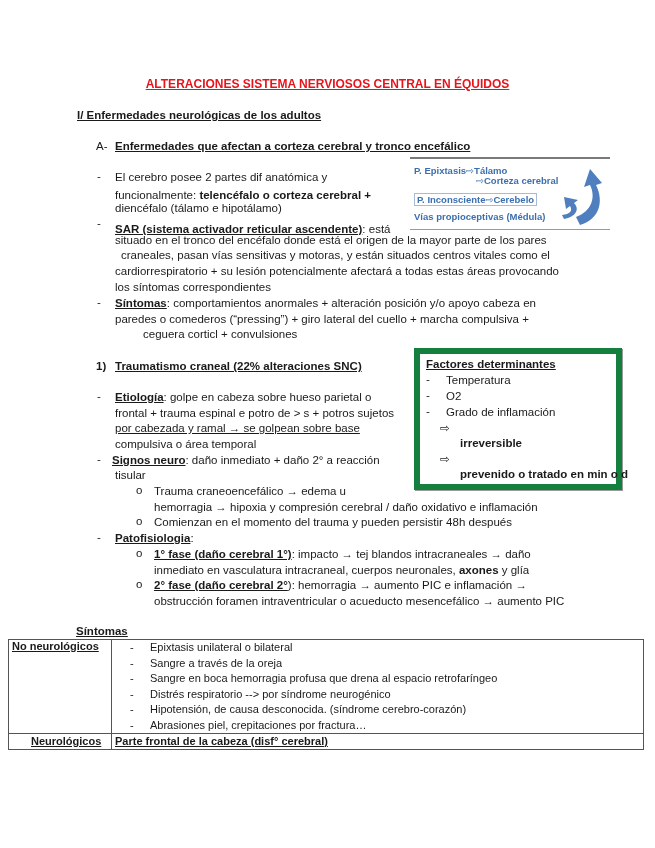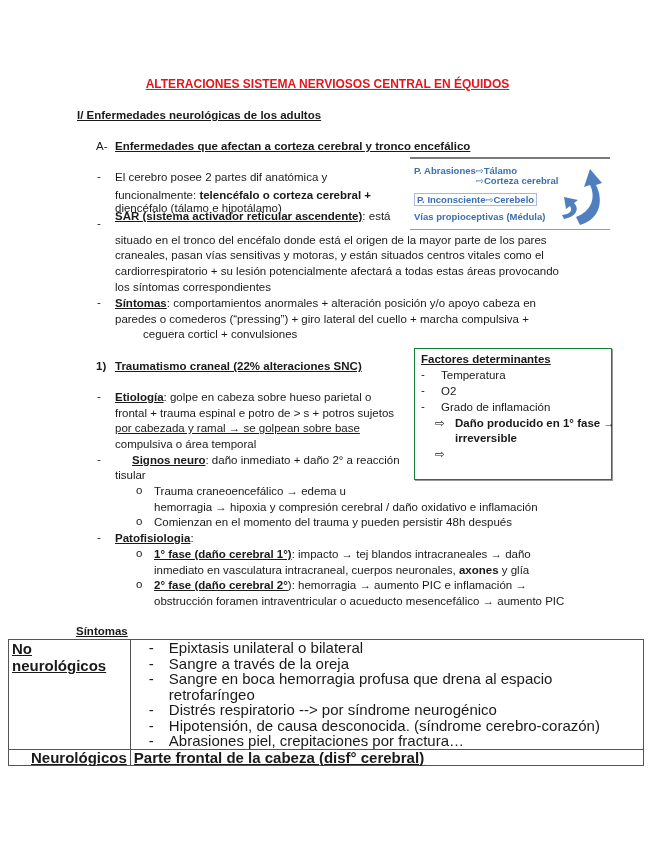--- a/index.html
+++ b/index.html
@@ -11,24 +11,24 @@
   .title { left:0; width:655px; top:77px; text-align:center; color:#e8141c;
            font-weight:bold; font-size:12px; text-decoration:underline; }
   .line { position:absolute; white-space:nowrap; line-height:15.5px; }
   .dash { position:absolute; }
   .bullet-o { position:absolute; }
   .diagram { position:absolute; left:410px; top:157px; width:200px; height:70px;
              border-top:2px solid #7a7a7a; border-bottom:1px solid #9a9a9a; }
   .diagram .t { position:absolute; color:#3c6fb0; font-weight:bold; font-size:9.5px; white-space:nowrap; }
   .diagram .boxed { border:1px solid #a9b9d6; padding:0 2px; }
   .factors { position:absolute; left:414px; top:348px; width:196px; height:130px;
-             border:1px solid #15803d; box-shadow:1px 1px 0 #999; }
+             border:6px solid #15803d; box-shadow:1px 1px 0 #999; }
   .factors .line { left:6px; }
   table.sym { position:absolute; left:8px; top:639px; width:636px; border-collapse:collapse;
-              font-size:15px; }
+              font-size:11px; }
   table.sym td { border:1px solid #555; vertical-align:top; padding:0 3px; }
   table.sym ul { margin:0; padding:0; list-style:none; }
   table.sym li { line-height:15.5px; position:relative; padding-left:35px; }
   table.sym li:before { content:"-"; position:absolute; left:15px; }
 </style>
 </head>
 <body>
 
 <div class="abs title">ALTERACIONES SISTEMA NERVIOSOS CENTRAL EN ÉQUIDOS</div>
 
@@ -36,53 +36,53 @@
 
 <div class="line" style="left:96px; top:139px;">A-</div>
 <div class="line b u" style="left:115px; top:139px;">Enfermedades que afectan a corteza cerebral y tronco encefálico</div>
 
 <div class="dash" style="left:97px; top:170px;">-</div>
 <div class="line" style="left:115px; top:170px;">El cerebro posee 2 partes dif anatómica y</div>
 <div class="line" style="left:115px; top:188px;"><span>funcionalmente: </span><span class="b">telencéfalo o corteza cerebral +</span></div>
 <div class="line" style="left:115px; top:201px;">diencéfalo (tálamo e hipotálamo)</div>
 
 <div class="dash" style="left:97px; top:217px;">-</div>
-<div class="line" style="left:115px; top:209px;text-align:center;"><span class="b u">SAR (sistema activador reticular ascendente)</span><span>: está</span></div>
+<div class="line" style="left:115px; top:222px;text-align:center;"><span class="b u">SAR (sistema activador reticular ascendente)</span><span>: está</span></div>
 <div class="line" style="left:115px; top:233px;">situado en el tronco del encéfalo donde está el origen de la mayor parte de los pares</div>
-<div class="line" style="left:115px; top:248px;">craneales, pasan vías sensitivas y motoras, y están situados centros vitales como el</div>
+<div class="line" style="left:121px; top:248px;">craneales, pasan vías sensitivas y motoras, y están situados centros vitales como el</div>
 <div class="line" style="left:115px; top:264px;">cardiorrespiratorio + su lesión potencialmente afectará a todas estas áreas provocando</div>
 <div class="line" style="left:115px; top:280px;">los síntomas correspondientes</div>
 
 <div class="dash" style="left:97px; top:296px;">-</div>
 <div class="line" style="left:115px; top:296px;"><span class="b u">Síntomas</span><span>: comportamientos anormales + alteración posición y/o apoyo cabeza en</span></div>
 <div class="line" style="left:115px; top:312px;">paredes o comederos (“pressing”) + giro lateral del cuello + marcha compulsiva +</div>
 <div class="line" style="left:115px; top:327px;margin-left:28px;">ceguera corticl + convulsiones</div>
 
 <div class="diagram">
-  <div class="t" style="left:4px; top:6px;"><span>P. Abrasiones</span><span style="font-weight:normal;">⇨</span><span>Tálamo</span></div>
+  <div class="t" style="left:4px; top:6px;"><span>P. Epixtasis</span><span style="font-weight:normal;">⇨</span><span>Tálamo</span></div>
   <div class="t" style="left:66px; top:16px;"><span style="font-weight:normal;">⇨</span><span>Corteza cerebral</span></div>
   <div class="t boxed" style="left:4px; top:34px;"><span>P. Inconsciente</span><span style="font-weight:normal;">⇨</span><span>Cerebelo</span></div>
   <div class="t" style="left:4px; top:52px;">Vías propioceptivas (Médula)</div>
   <svg style="position:absolute; left:148px; top:8px;" width="48" height="60">
     <path d="M22 58 C42 52 46 34 38 18 L44 16 L32 2 L26 20 L32 18 C38 30 34 44 18 50 Z" fill="#4f7fbf"></path>
     <path d="M6 52 C18 50 22 42 16 36 L20 33 L6 30 L8 42 L12 39 C15 44 12 47 4 48 Z" fill="#4f7fbf"></path>
   </svg>
 </div>
 
 <div class="line b" style="left:96px; top:359px;">1)</div>
 <div class="line b u" style="left:115px; top:359px;">Traumatismo craneal (22% alteraciones SNC)</div>
 
 <div class="dash" style="left:97px; top:390px;">-</div>
 <div class="line" style="left:115px; top:390px;"><span class="b u">Etiología</span><span>: golpe en cabeza sobre hueso parietal o</span></div>
 <div class="line" style="left:115px; top:406px;">frontal + trauma espinal e potro de &gt; s + potros sujetos</div>
 <div class="line" style="left:115px; top:421px;text-decoration:underline;">por cabezada y ramal → se golpean sobre base</div>
 <div class="line" style="left:115px; top:437px;">compulsiva o área temporal</div>
 
 <div class="dash" style="left:97px; top:453px;">-</div>
-<div class="line" style="left:132px; top:453px;"><span class="b u">Signos neuro</span><span>: daño inmediato + daño 2° a reacción</span></div>
+<div class="line" style="left:112px; top:453px;"><span class="b u">Signos neuro</span><span>: daño inmediato + daño 2° a reacción</span></div>
 <div class="line" style="left:115px; top:468px;">tisular</div>
 <div class="bullet-o" style="left:136px; top:484px;">o</div>
 <div class="line" style="left:154px; top:484px;">Trauma craneoencefálico → edema u</div>
 <div class="line" style="left:154px; top:500px;">hemorragia → hipoxia y compresión cerebral / daño oxidativo e inflamación</div>
 <div class="bullet-o" style="left:136px; top:515px;">o</div>
 <div class="line" style="left:154px; top:515px;">Comienzan en el momento del trauma y pueden persistir 48h después</div>
 
 <div class="dash" style="left:97px; top:531px;">-</div>
 <div class="line" style="left:115px; top:531px;"><span class="b u">Patofisiologia</span><span>:</span></div>
 <div class="bullet-o" style="left:136px; top:547px;">o</div>
@@ -94,23 +94,23 @@
 
 <div class="factors">
   <div class="line b u" style="top:3px;">Factores determinantes</div>
   <div class="dash" style="left:6px; top:19px;">-</div>
   <div class="line" style="left:26px; top:19px;">Temperatura</div>
   <div class="dash" style="left:6px; top:35px;">-</div>
   <div class="line" style="left:26px; top:35px;">O2</div>
   <div class="dash" style="left:6px; top:51px;">-</div>
   <div class="line" style="left:26px; top:51px;">Grado de inflamación</div>
   <div class="line" style="left:20px; top:67px;">⇨</div>
-  <div class="line b" style="left:40px; top:67px;">Daño producido en 1° fase →</div>
   <div class="line b" style="left:40px; top:82px;">irreversible</div>
   <div class="line" style="left:20px; top:98px;">⇨</div>
+  <div class="line b" style="left:40px; top:113px;">prevenido o tratado en min o d</div>
 </div>
 
 <div class="line b u" style="left:76px; top:624px;">Síntomas</div>
 <table class="sym">
   <tbody>
       <tr>
     <td style="width:96px;" class="b u">No neurológicos</td>
     <td>
       <ul>
         <li>Epixtasis unilateral o bilateral</li>

